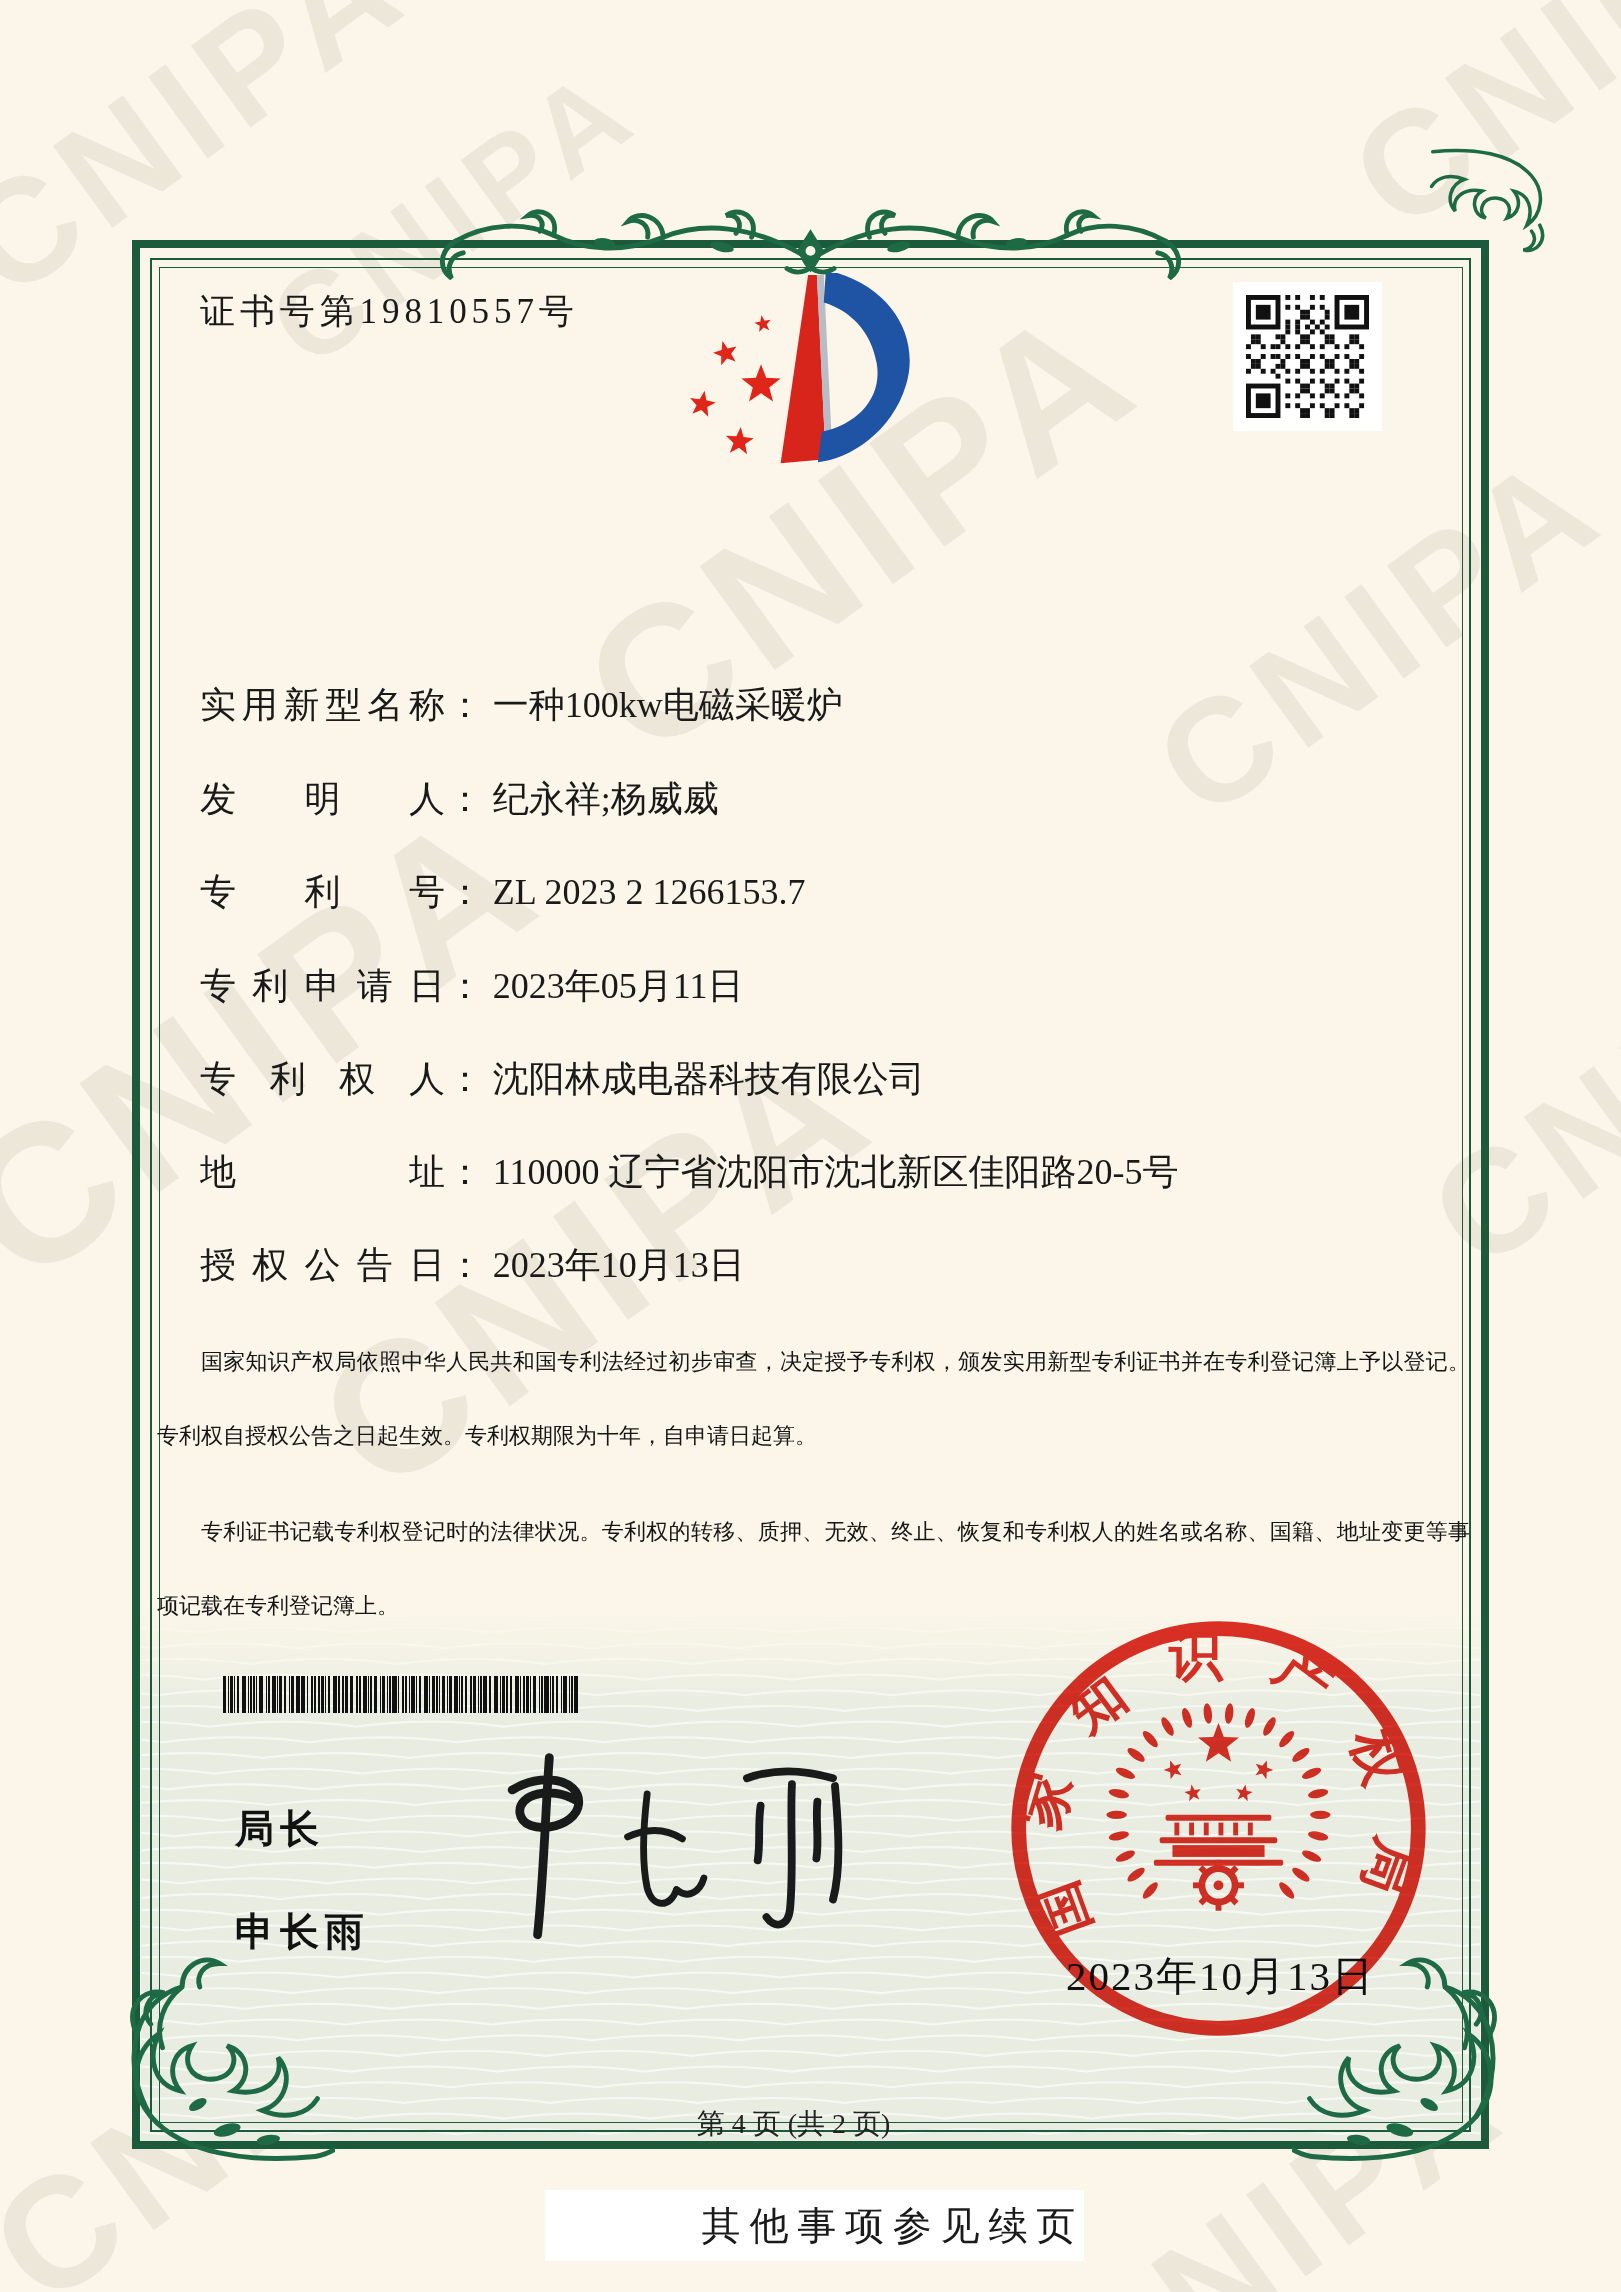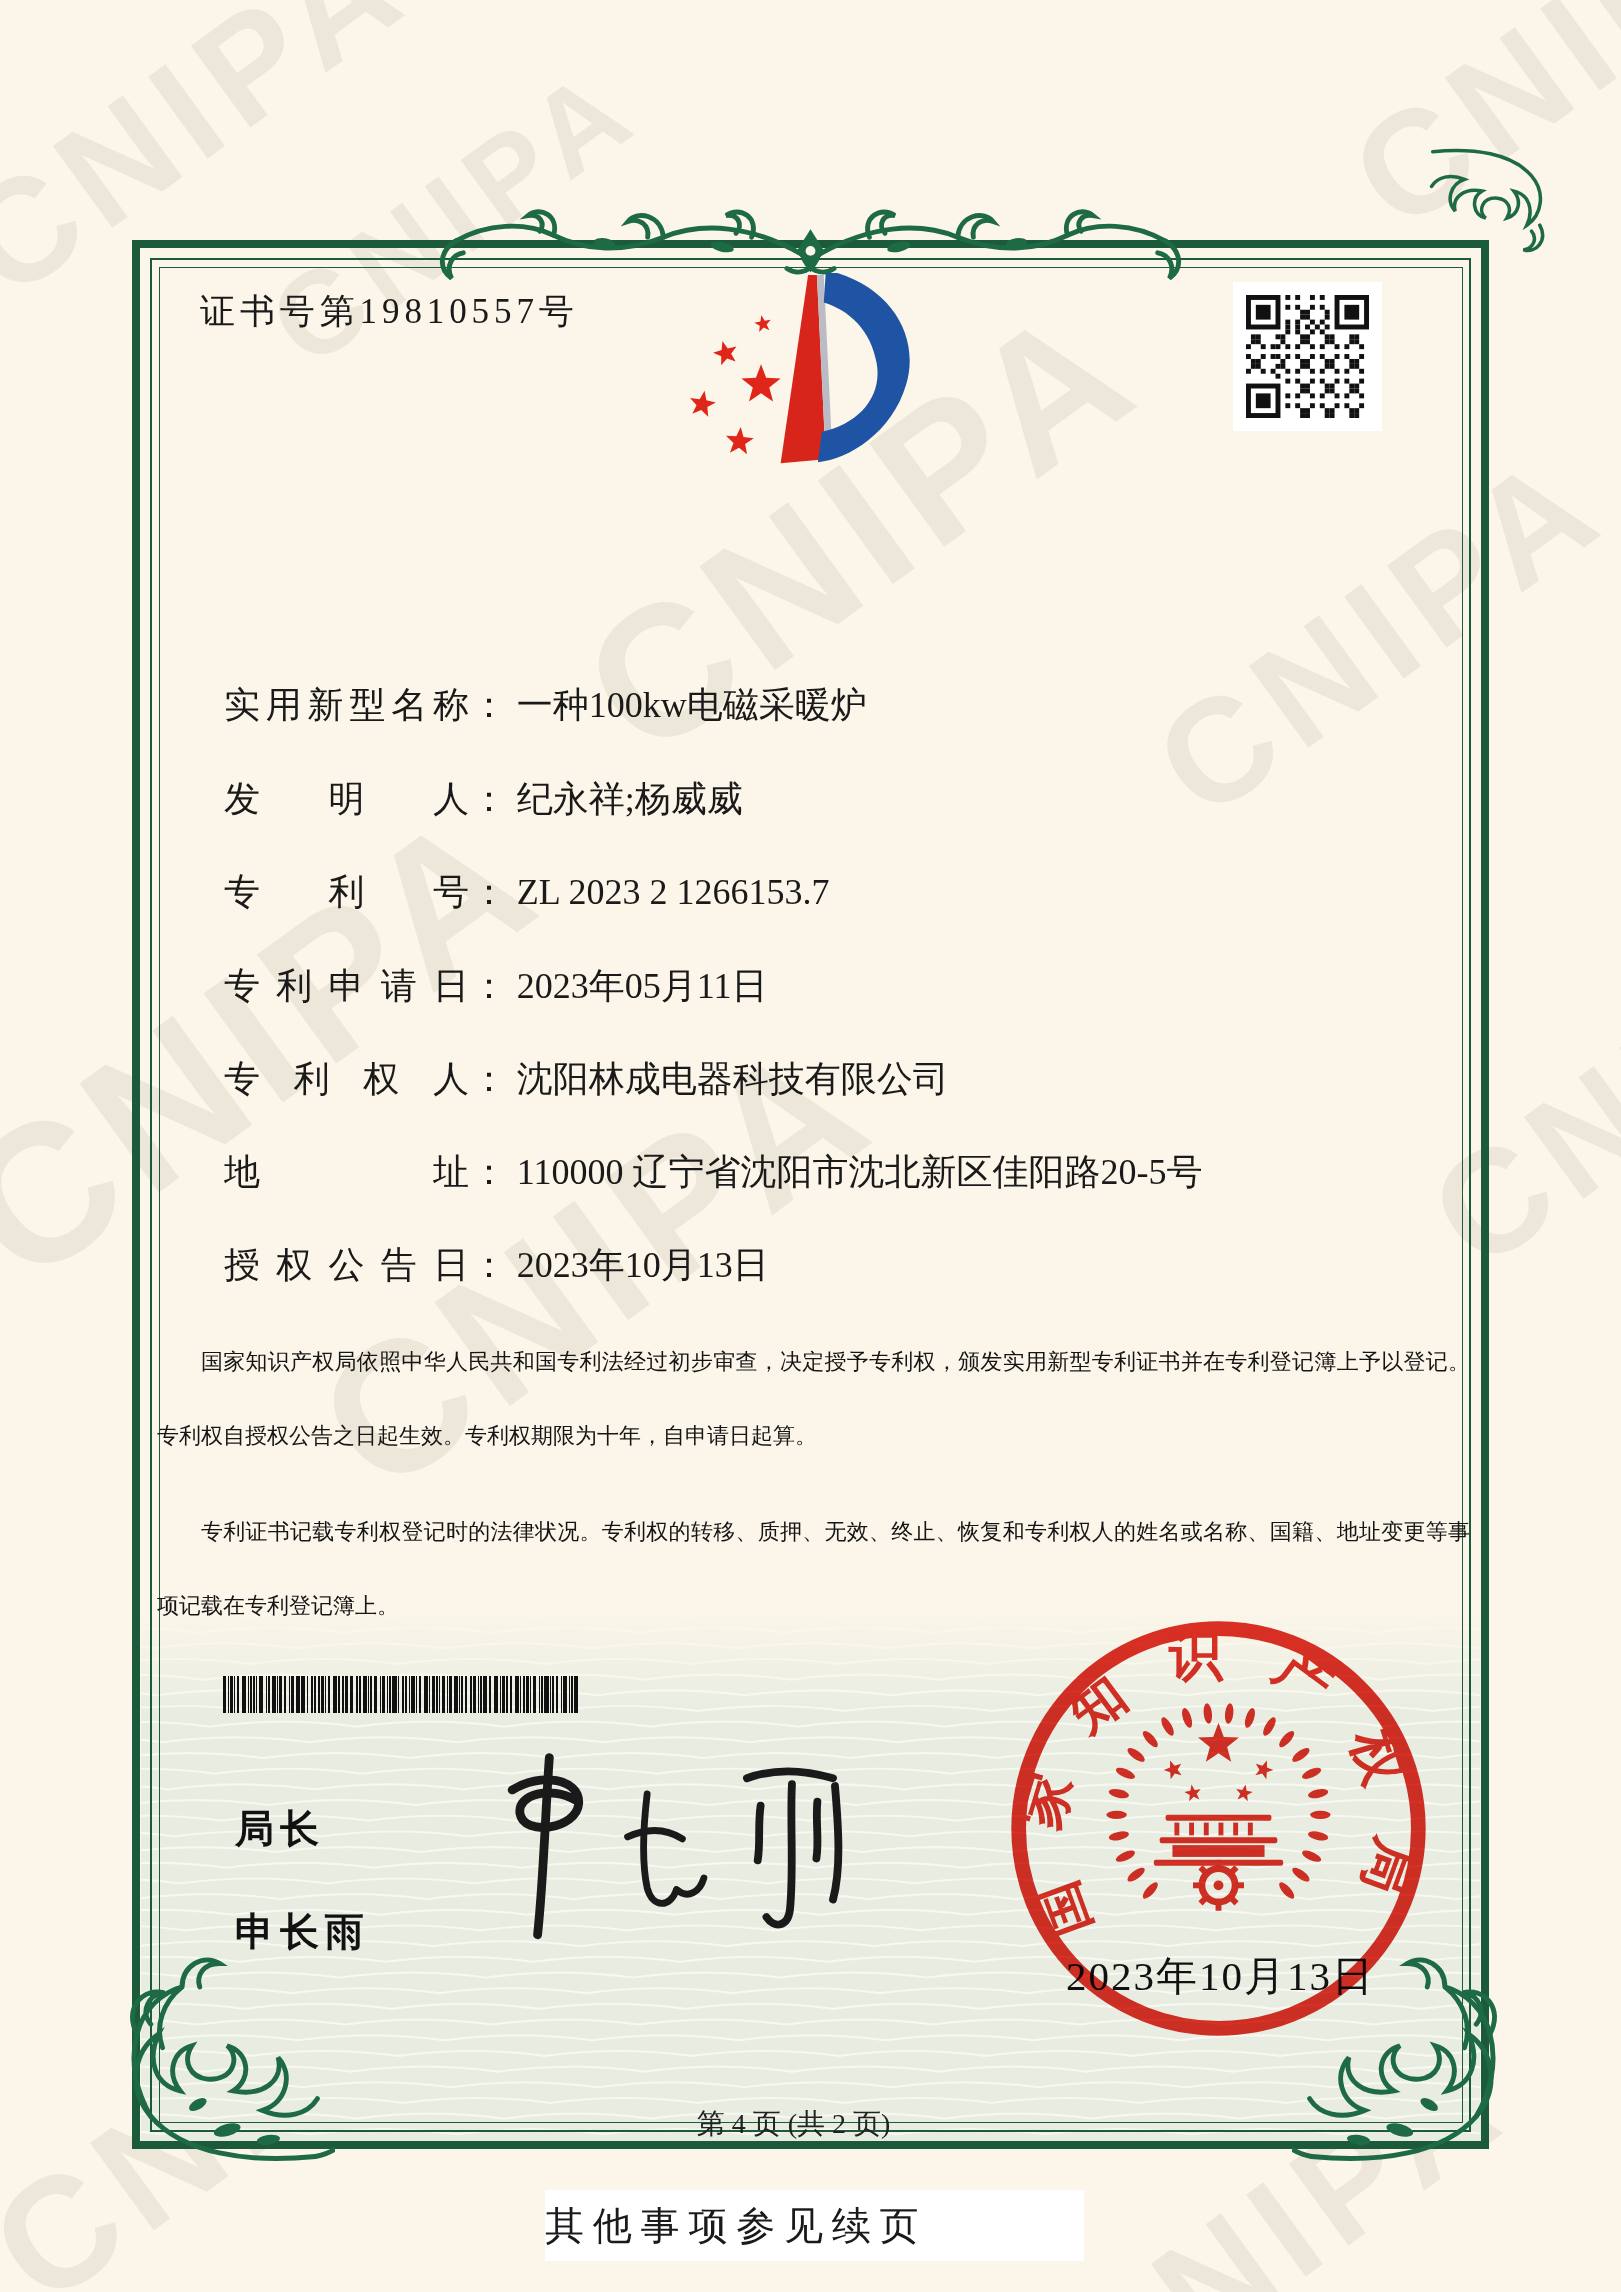--- a/index.html
+++ b/index.html
@@ -25,21 +25,21 @@
 
   
   .cert-no{position:absolute;left:200px;top:288px;z-index:5;font-size:35px;letter-spacing:4.9px;color:#1a1a1a;}
   .logo{position:absolute;left:616px;top:267px;width:294px;height:211px;z-index:5;}
   .qr-box{position:absolute;left:1233px;top:282px;width:149px;height:149px;background:#ffffff;z-index:5;}
   .qr-box svg{position:absolute;left:12.7px;top:12.7px;}
   .title{position:absolute;left:137px;top:508px;width:1117px;z-index:5;text-align:center;
          font-size:64px;font-weight:700;letter-spacing:32px;text-indent:32px;color:#101010;}
   .row{position:absolute;left:200px;width:1235px;z-index:5;font-size:36px;color:#1a1a1a;white-space:nowrap;}
   .r0{top:681px}.r1{top:775px}.r2{top:868px}.r3{top:962px}.r4{top:1055px}.r5{top:1148px}.r6{top:1241px}
-  .flabel{display:inline-block;width:245px;text-align:justify;text-align-last:justify;margin-left:24px;}
+  .flabel{display:inline-block;width:245px;text-align:justify;text-align-last:justify;}
   .colon{display:inline-block;margin:0 9.8px 0 2px;}
   .pair2{position:absolute;left:647px;top:0;}
   .pair2 .flabel2{letter-spacing:2.9px;}
   .paras{position:absolute;left:157px;top:1325px;width:1313px;z-index:5;font-size:22px;
          line-height:74px;text-align:justify;color:#151515;}
   .paras p{margin:0;text-indent:2em;}
   .paras p + p{margin-top:21.6px;}
   .barcode{position:absolute;left:223px;top:1676px;width:357px;height:37px;z-index:5;}
   .barcode i{position:absolute;top:0;height:37px;background:#101010;}
   .signer-title{position:absolute;left:235px;top:1802px;z-index:5;
@@ -50,21 +50,21 @@
       letter-spacing:5.9px;color:#111;}
   .signature{position:absolute;left:461px;top:1743px;width:431px;height:225px;z-index:5;}
   .seal-date{position:absolute;left:1005px;top:1949px;width:431px;z-index:6;text-align:center;
       font-size:41px;letter-spacing:2px;color:#111;}
   .seal{position:absolute;left:1003px;top:1613px;width:431px;height:431px;z-index:7;
         mix-blend-mode:multiply;opacity:.94;}
   .page-info{position:absolute;left:137px;top:2105px;width:1313px;z-index:5;text-align:center;
       font-size:28px;color:#222;}
   .note-band{position:absolute;left:545px;top:2190px;width:539px;height:71px;background:#ffffff;z-index:2;}
   .note-text{position:absolute;left:545px;top:2190px;width:539px;height:71px;line-height:71px;z-index:5;
-      text-align:left;font-size:39px;letter-spacing:8.8px;color:#1a1a1a;}
+      text-align:right;font-size:39px;letter-spacing:8.8px;color:#1a1a1a;}
 </style>
 </head>
 <body>
 
 <div class="page">
 
   <div class="wm" style="left:-69px;top:29px;font-size:147px">CNIPA</div>
   <div class="wm" style="left:1323px;top:-39px;font-size:147px">CNIPA</div>
   <div class="wm" style="left:245px;top:147px;font-size:118px">CNIPA</div>
   <div class="wm" style="left:549px;top:421px;font-size:186px">CNIPA</div>

